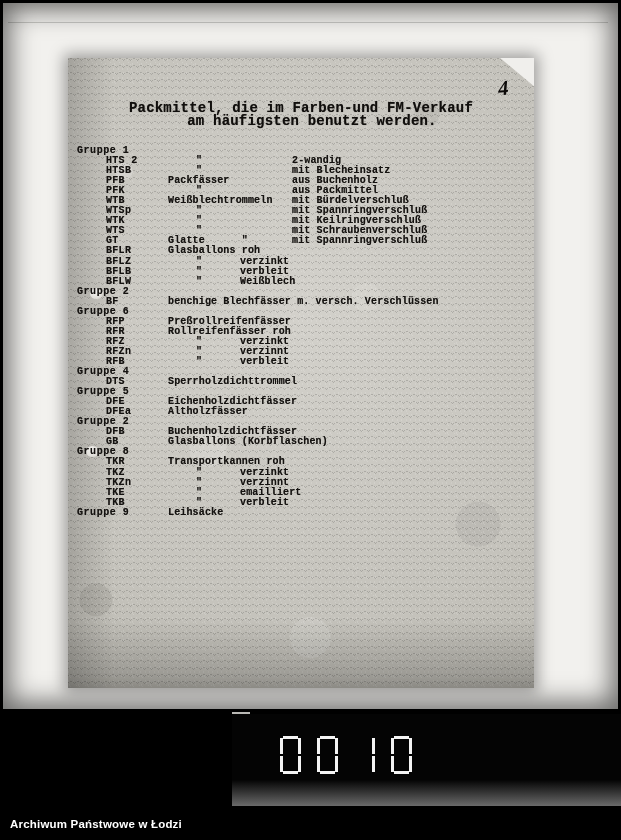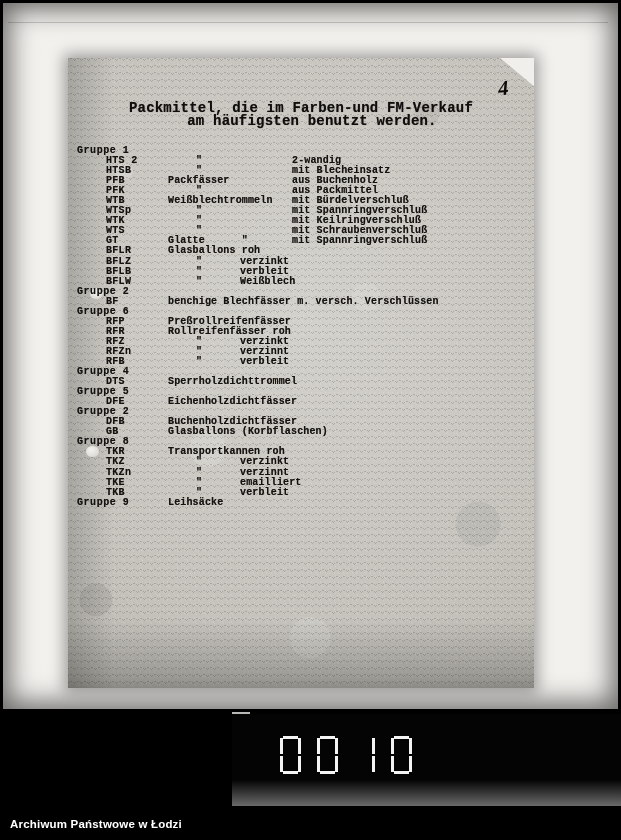--- a/index.html
+++ b/index.html
@@ -325,20 +325,21 @@
             <div class="row"><span class="grp">Gruppe 6</span></div>
             <div class="row"><span class="code">RFP</span><span class="nameCol">Preßrollreifenfässer</span></div>
             <div class="row"><span class="code">RFR</span><span class="nameCol">Rollreifenfässer roh</span></div>
             <div class="row"><span class="code">RFZ</span><span class="dittoA">"</span><span class="descIndent">verzinkt</span></div>
             <div class="row"><span class="code">RFZn</span><span class="dittoA">"</span><span class="descIndent">verzinnt</span></div>
             <div class="row"><span class="code">RFB</span><span class="dittoA">"</span><span class="descIndent">verbleit</span></div>
             <div class="row"><span class="grp">Gruppe 4</span></div>
             <div class="row"><span class="code">DTS</span><span class="nameCol">Sperrholzdichttrommel</span></div>
             <div class="row"><span class="grp">Gruppe 5</span></div>
             <div class="row"><span class="code">DFE</span><span class="nameCol">Eichenholzdichtfässer</span></div>
+            <div class="row"><span class="code">DFEa</span><span class="nameCol">Altholzfässer</span></div>
             <div class="row"><span class="grp">Gruppe 2</span></div>
             <div class="row"><span class="code">DFB</span><span class="nameCol">Buchenholzdichtfässer</span></div>
             <div class="row"><span class="code">GB</span><span class="nameCol">Glasballons (Korbflaschen)</span></div>
             <div class="row"><span class="grp">Gruppe 8</span></div>
             <div class="row"><span class="code">TKR</span><span class="nameCol">Transportkannen roh</span></div>
             <div class="row"><span class="code">TKZ</span><span class="dittoA">"</span><span class="descIndent">verzinkt</span></div>
             <div class="row"><span class="code">TKZn</span><span class="dittoA">"</span><span class="descIndent">verzinnt</span></div>
             <div class="row"><span class="code">TKE</span><span class="dittoA">"</span><span class="descIndent">emailliert</span></div>
             <div class="row"><span class="code">TKB</span><span class="dittoA">"</span><span class="descIndent">verbleit</span></div>
             <div class="row"><span class="grp">Gruppe 9</span><span class="nameCol">Leihsäcke</span></div>

